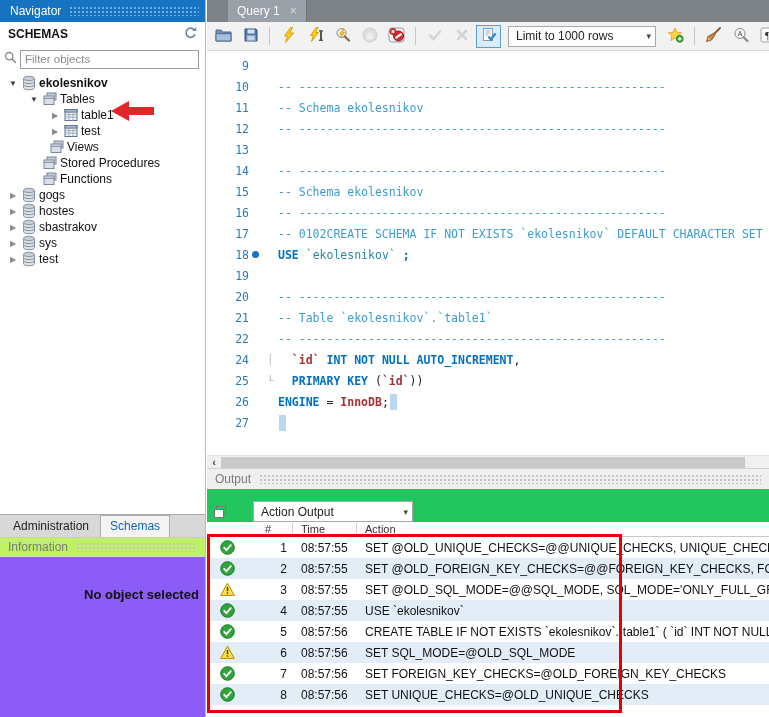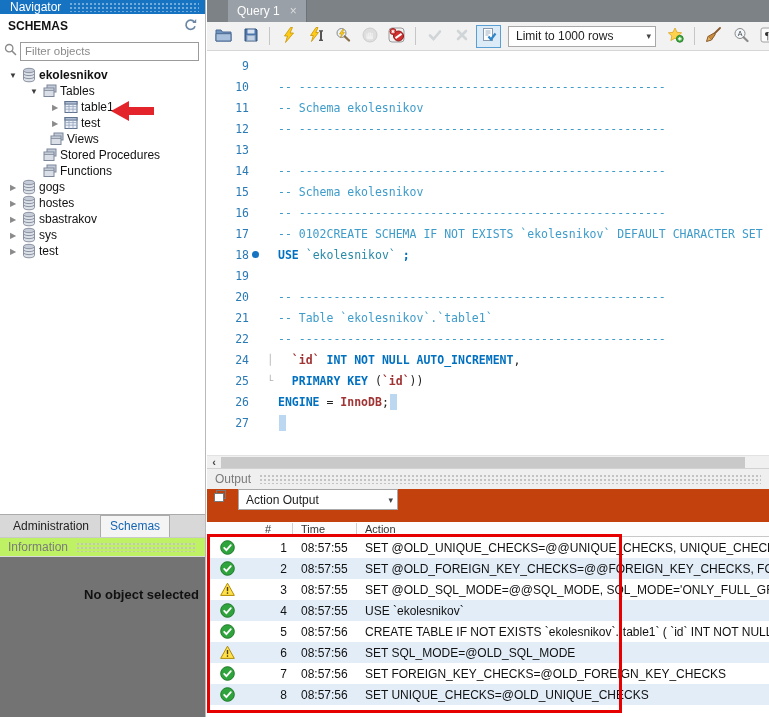--- a/index.html
+++ b/index.html
@@ -3,21 +3,21 @@
 <meta charset="utf-8">
 <style>
   * { margin:0; padding:0; box-sizing:border-box; }
   html,body { width:769px; height:717px; overflow:hidden; }
   body { font-family:"Liberation Sans",sans-serif; font-size:12px; background:#fff; color:#222; }
   .app { position:relative; width:769px; height:717px; background:#fff; overflow:hidden; }
 
   
   .left-panel { position:absolute; left:0; top:0; width:206px; height:717px;
     border-right:1px solid #B9B9B9; display:flex; flex-direction:column; background:#fff; }
-  .nav-header { height:14px; background:#1673C2; color:#fff; display:flex; align-items:center;
+  .nav-header { height:22px; background:#1673C2; color:#fff; display:flex; align-items:center;
     padding:0 6px 0 10px; font-size:12px; flex:0 0 auto; }
   .dotfill { flex:1; height:10px; margin-left:8px;
     background-image:radial-gradient(rgba(255,255,255,.4) 1px, transparent 1.2px);
     background-size:4px 4px; }
   .dotfill-gray { flex:1; height:10px; margin-left:8px;
     background-image:radial-gradient(#C3C3C3 1px, transparent 1.2px);
     background-size:4px 4px; }
   .schemas-bar { height:24px; display:flex; align-items:center; padding:0 8px; flex:0 0 auto; }
   .schemas-bar .ttl { font-weight:bold; font-size:12px; color:#111; }
   .schemas-bar .sp { flex:1; }
@@ -33,21 +33,21 @@
   .titem .ticon { width:17px; height:16px; display:flex; align-items:center; justify-content:center; flex:0 0 auto; }
   .titem .tlabel { padding-left:2px; font-size:12px; color:#111; }
   .titem.bold .tlabel { font-weight:bold; }
 
   .left-tabs { height:23px; background:#D8D8D8; border-top:1px solid #ABABAB; display:flex;
     align-items:flex-end; padding-left:4px; gap:2px; flex:0 0 auto; }
   .ltab { padding:3px 9px 4px; font-size:12px; color:#222; }
   .ltab.active { background:#F4F4F4; border:1px solid #ABABAB; border-bottom:none; color:#1464B4; }
   .info-header { height:20px; background:#bef264; border-top:1px solid #C9C9C9; border-bottom:1px solid #D9D9D9;
     display:flex; align-items:center; padding:0 8px; color:#7A7A7A; font-size:12px; flex:0 0 auto; }
-  .info-body { height:160px; background:#737373; padding-top:30px; padding-left:84px; flex:0 0 auto; }
+  .info-body { height:160px; background:#8b5cf6; padding-top:30px; padding-left:84px; flex:0 0 auto; }
   .no-object { font-weight:bold; font-size:13px; color:#111; white-space:nowrap; }
 
   
   .main-panel { position:absolute; left:207px; top:0; width:562px; height:717px;
     display:flex; flex-direction:column; background:#fff; }
   .tab-bar { height:22px; background:#7D8287; display:flex; align-items:stretch; padding-left:21px; flex:0 0 auto; }
   .qtab { background:#9AA0A7; color:#FDFDFD; display:flex; align-items:center; gap:10px;
     padding:0 9px; font-size:12px; border-right:1px solid #6E7378; }
   .qtab .close { color:#D9DCDF; font-size:12px; }
 
@@ -79,21 +79,21 @@
   .tk-object { color:#A03434; font-weight:bold; }
   .tk-plain { color:#222; }
   .cursor-block { display:inline-block; width:7px; height:16px; background:#BCD8F0; vertical-align:middle; margin-left:1px; }
 
   .hscroll { height:13px; background:#F0F0F0; display:flex; align-items:center; flex:0 0 auto; border-top:1px solid #E2E2E2;}
   .hs-arrow { width:14px; text-align:center; color:#444; font-size:11px; font-weight:bold; flex:0 0 auto; }
   .hs-thumb { height:11px; width:524px; background:#C9C9C9; flex:0 0 auto; }
 
   .output-header { height:21px; background:#EFEFEF; border-top:1px solid #D2D2D2; display:flex;
     align-items:center; padding:0 8px; color:#7A7A7A; flex:0 0 auto; }
-  .output-toolbar { height:33px; display:flex; align-items:flex-start; padding:0 6px; gap:6px; flex:0 0 auto; background:#c2410c; }
+  .output-toolbar { height:33px; display:flex; align-items:flex-end; padding:0 6px; gap:21px; flex:0 0 auto; background:#22c55e; }
   .combo.action { width:160px; justify-content:space-between; }
 
   .grid-header { height:15px; display:flex; align-items:center; font-size:11px; color:#333;
     border-bottom:1px solid #C8C8C8; flex:0 0 auto; background:#FDFDFD; }
   .gh-st { width:40px; flex:0 0 auto; }
   .gh-num { width:46px; flex:0 0 auto; border-right:1px solid #CFCFCF; padding-left:18px; }
   .gh-time { width:64px; flex:0 0 auto; border-right:1px solid #CFCFCF; padding-left:8px; }
   .gh-act { flex:1; padding-left:8px; }
 
   .grid-rows { flex:0 0 auto; }

